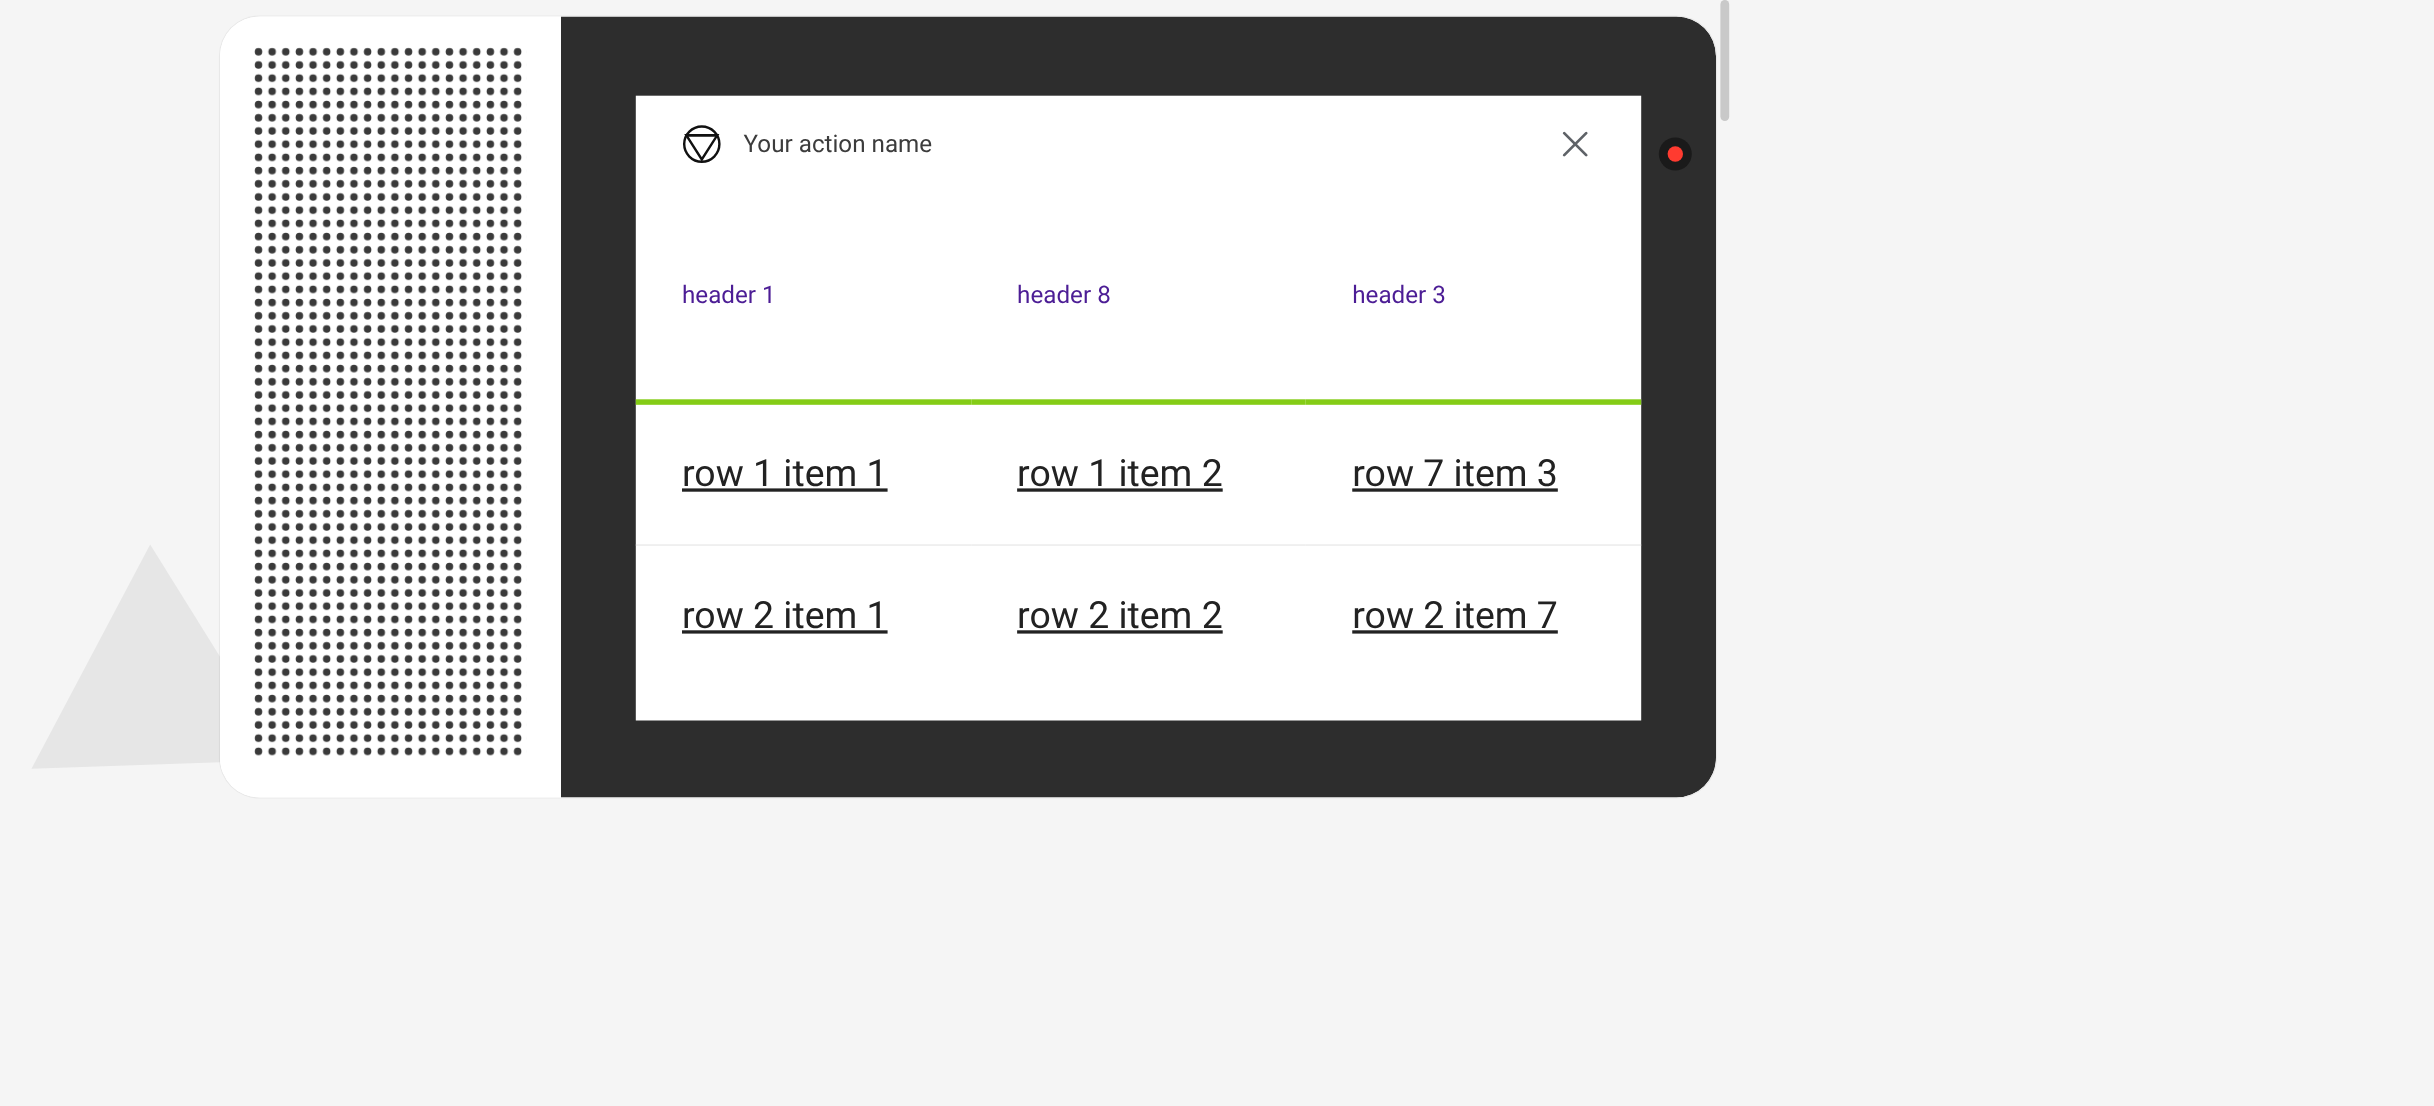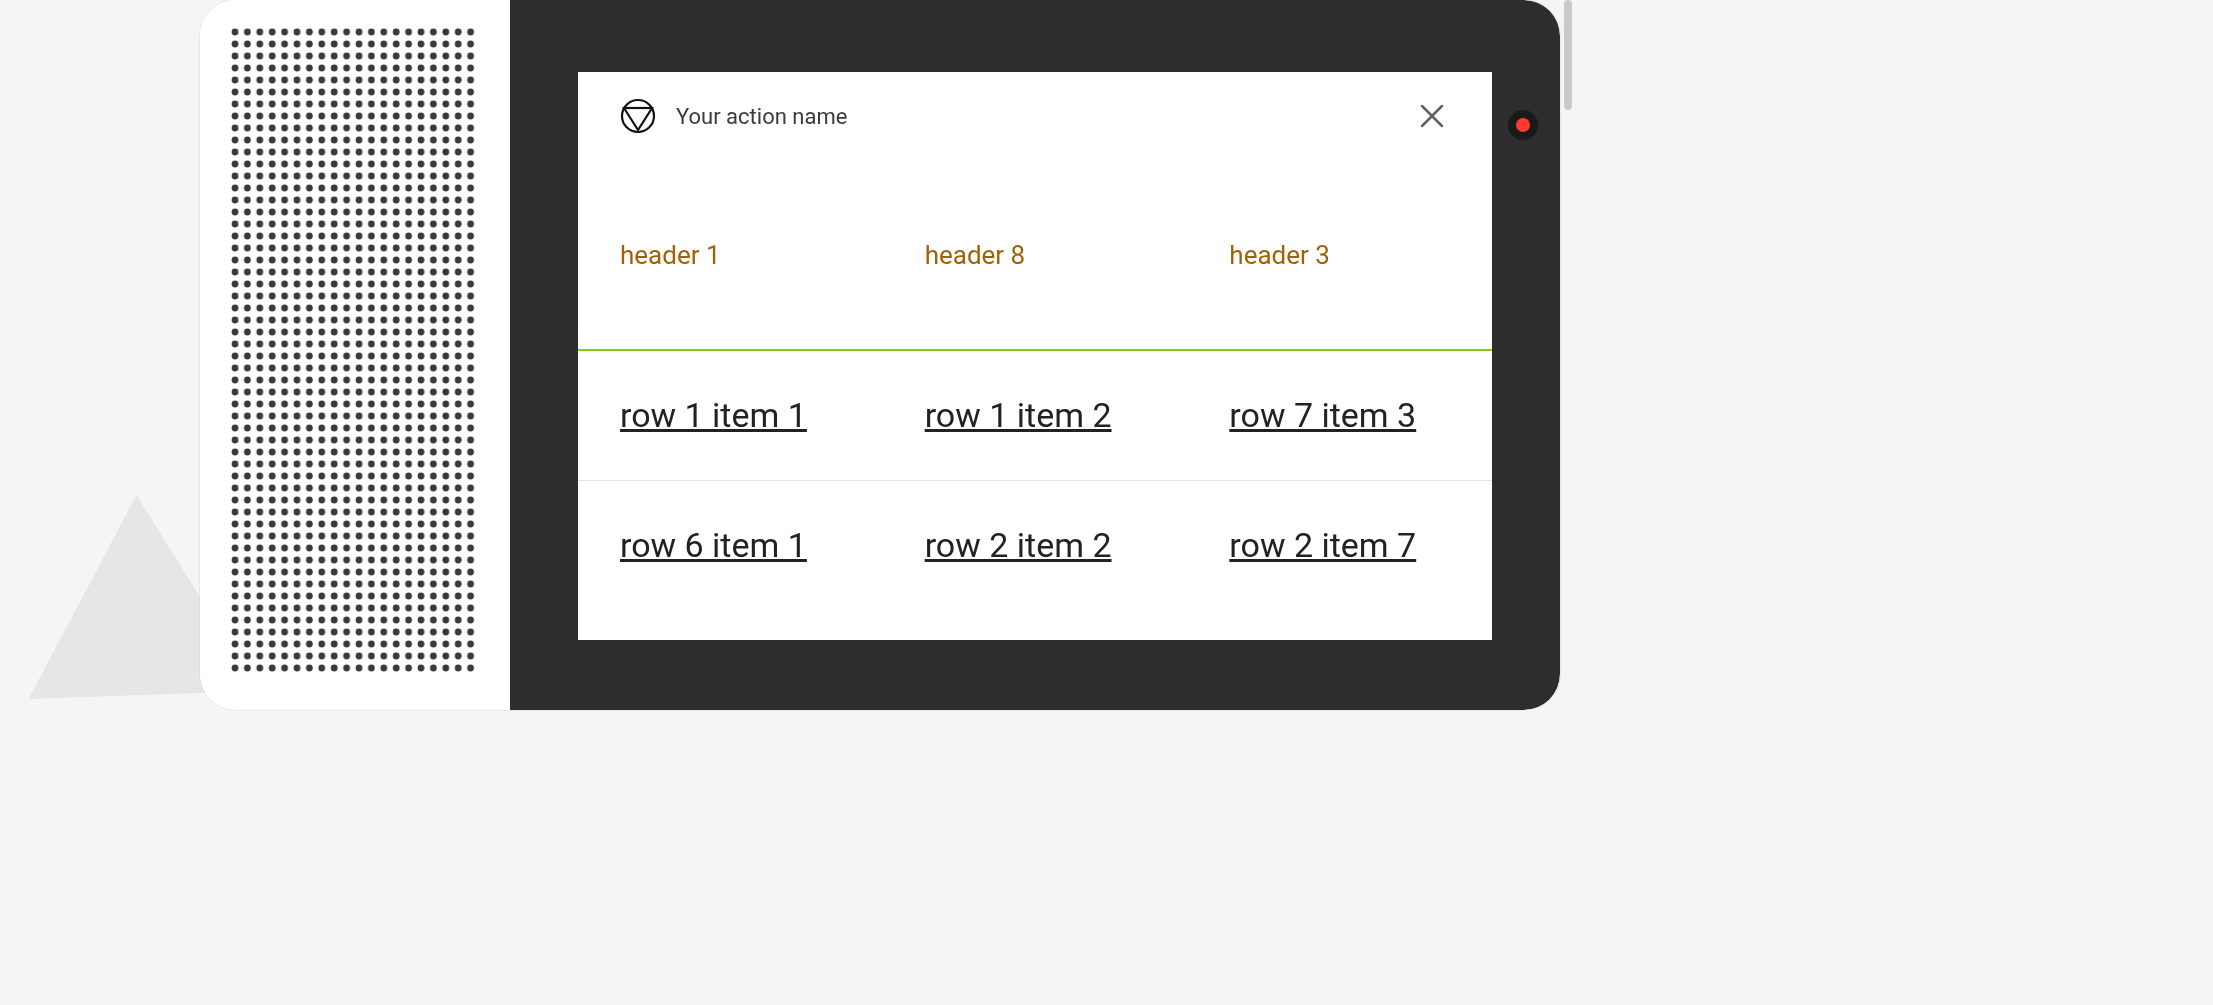--- a/index.html
+++ b/index.html
@@ -22,21 +22,21 @@
     border-left: 115px solid transparent;
     border-right: 115px solid transparent;
     border-bottom: 200px solid #e6e6e6;
     transform: rotate(-2deg);
   }
 
   
   .device {
     position: absolute;
     left: 200px;
-    top: 0;
+    top: 15px;
     width: 1360px;
     height: 710px;
     background: #fff;
     border-radius: 36px;
     box-shadow: 0 0 0 1px rgba(0,0,0,0.05);
     overflow: hidden;
   }
 
   
   .page-scroll-hint {
@@ -149,23 +149,23 @@
     border-collapse: collapse;
     table-layout: fixed;
   }
   table.data th, table.data td {
     text-align: left;
     padding: 0 0 0 42px;
     font-weight: 400;
   }
   table.data thead th {
     height: 190px;
-    font-size: 26px;
-    color: #a16207;
-    border-bottom: 2px solid #84cc16;
+    font-size: 22px;
+    color: #4c1d95;
+    border-bottom: 5px solid #84cc16;
     vertical-align: middle;
   }
   table.data tbody td {
     height: 130px;
     font-size: 34px;
     color: #222;
     border-bottom: 1px solid #e4e4e4;
     vertical-align: middle;
     text-decoration: underline;
   }
@@ -221,21 +221,21 @@
               <th>header 3</th>
             </tr>
           </thead>
           <tbody>
             <tr>
               <td>row 1 item 1</td>
               <td>row 1 item 2</td>
               <td>row 7 item 3</td>
             </tr>
             <tr>
-              <td>row 6 item 1</td>
+              <td>row 2 item 1</td>
               <td>row 2 item 2</td>
               <td>row 2 item 7</td>
             </tr>
           </tbody>
         </table>
       </div>
 
     </div>
 
   </div>

